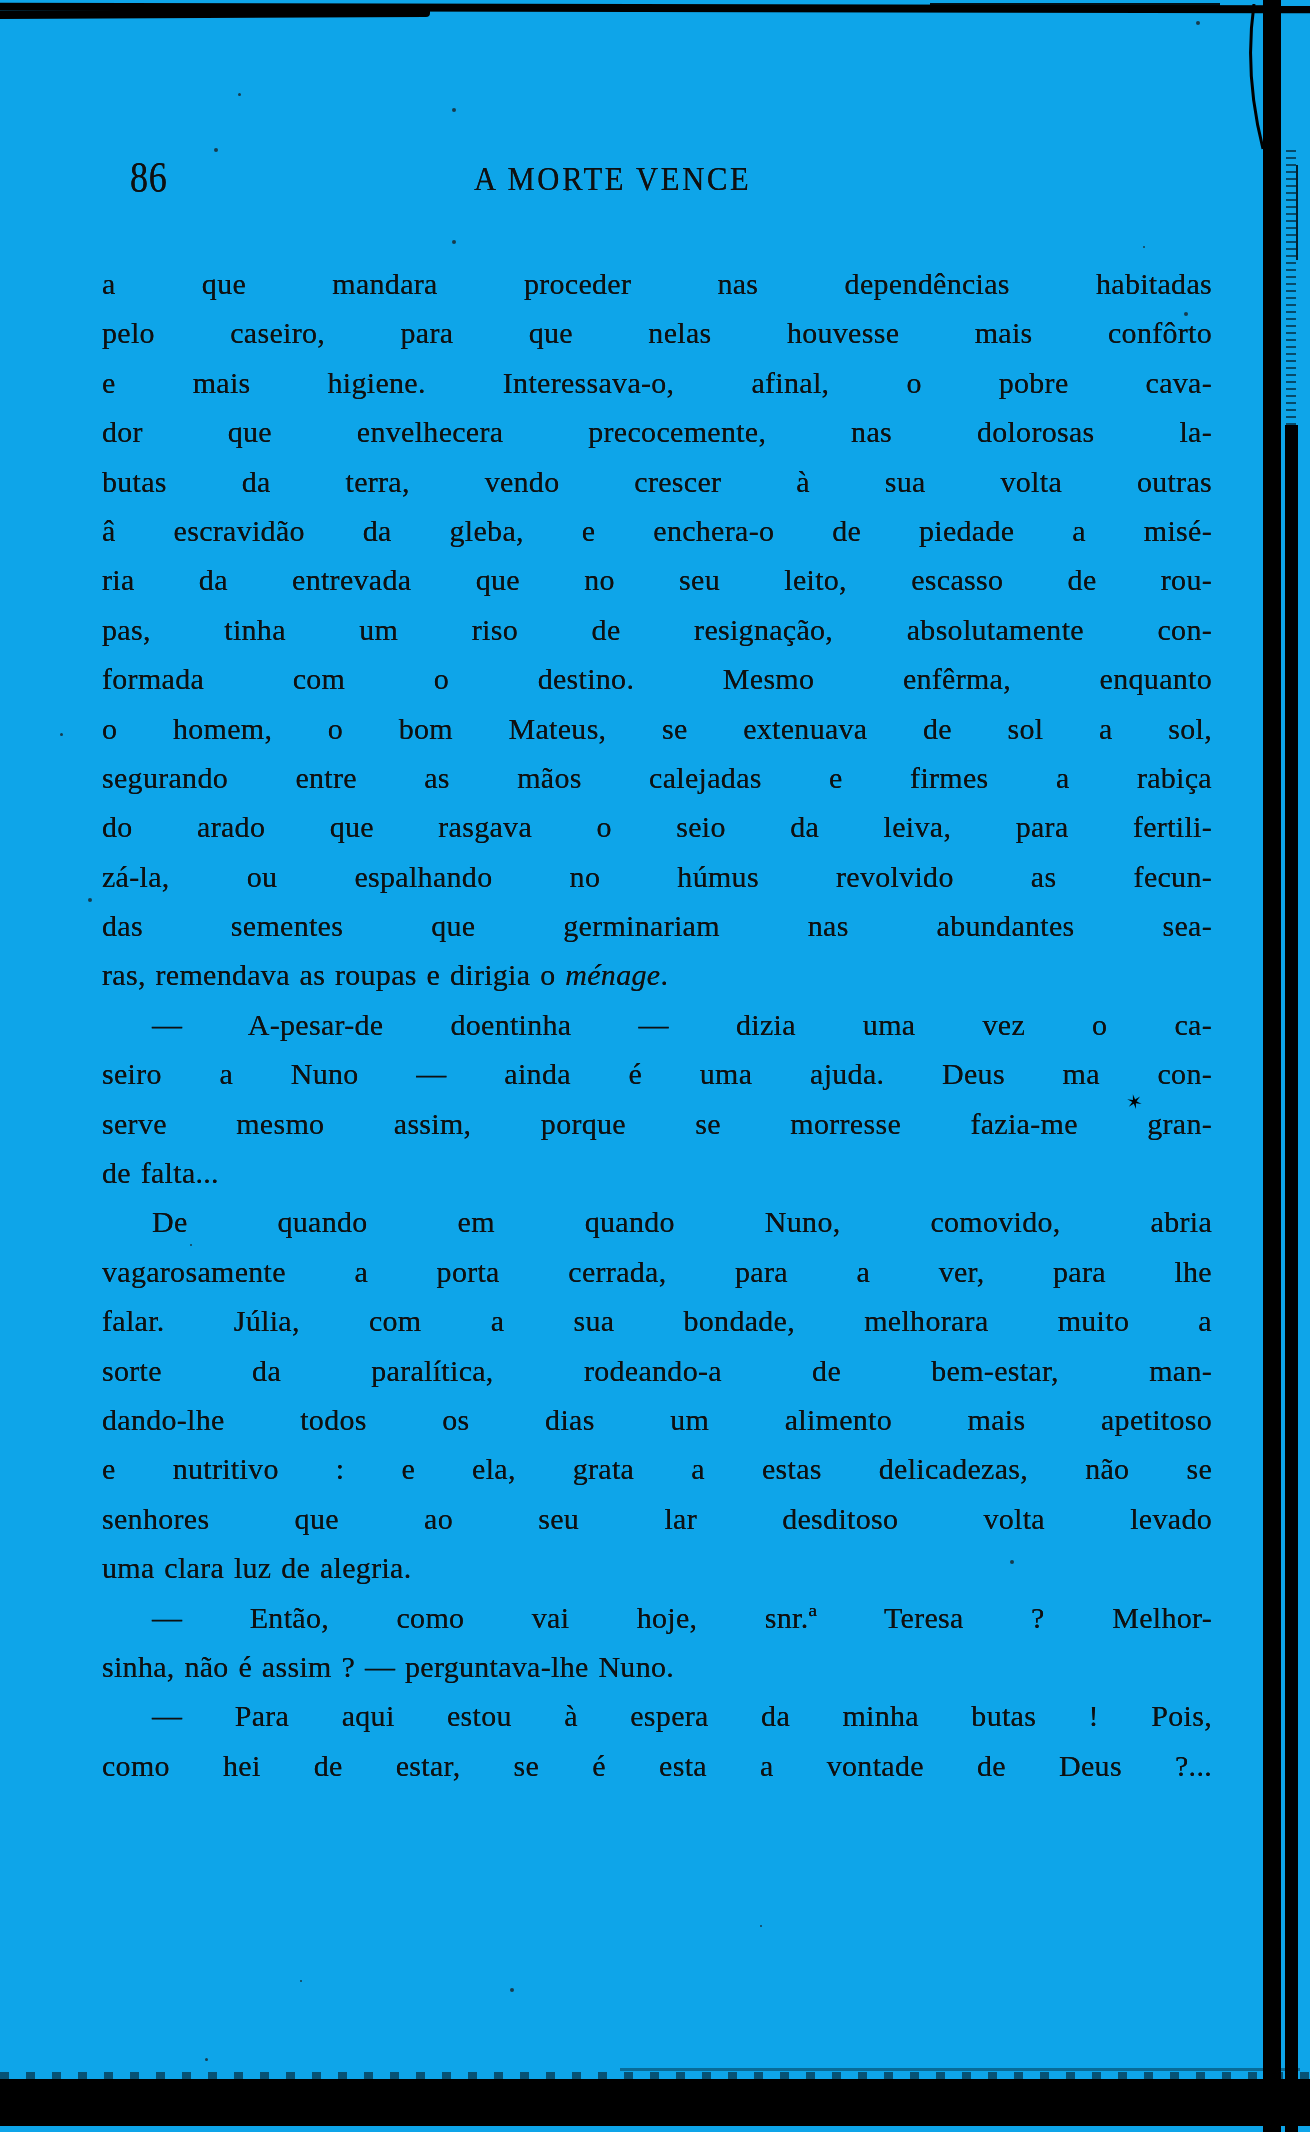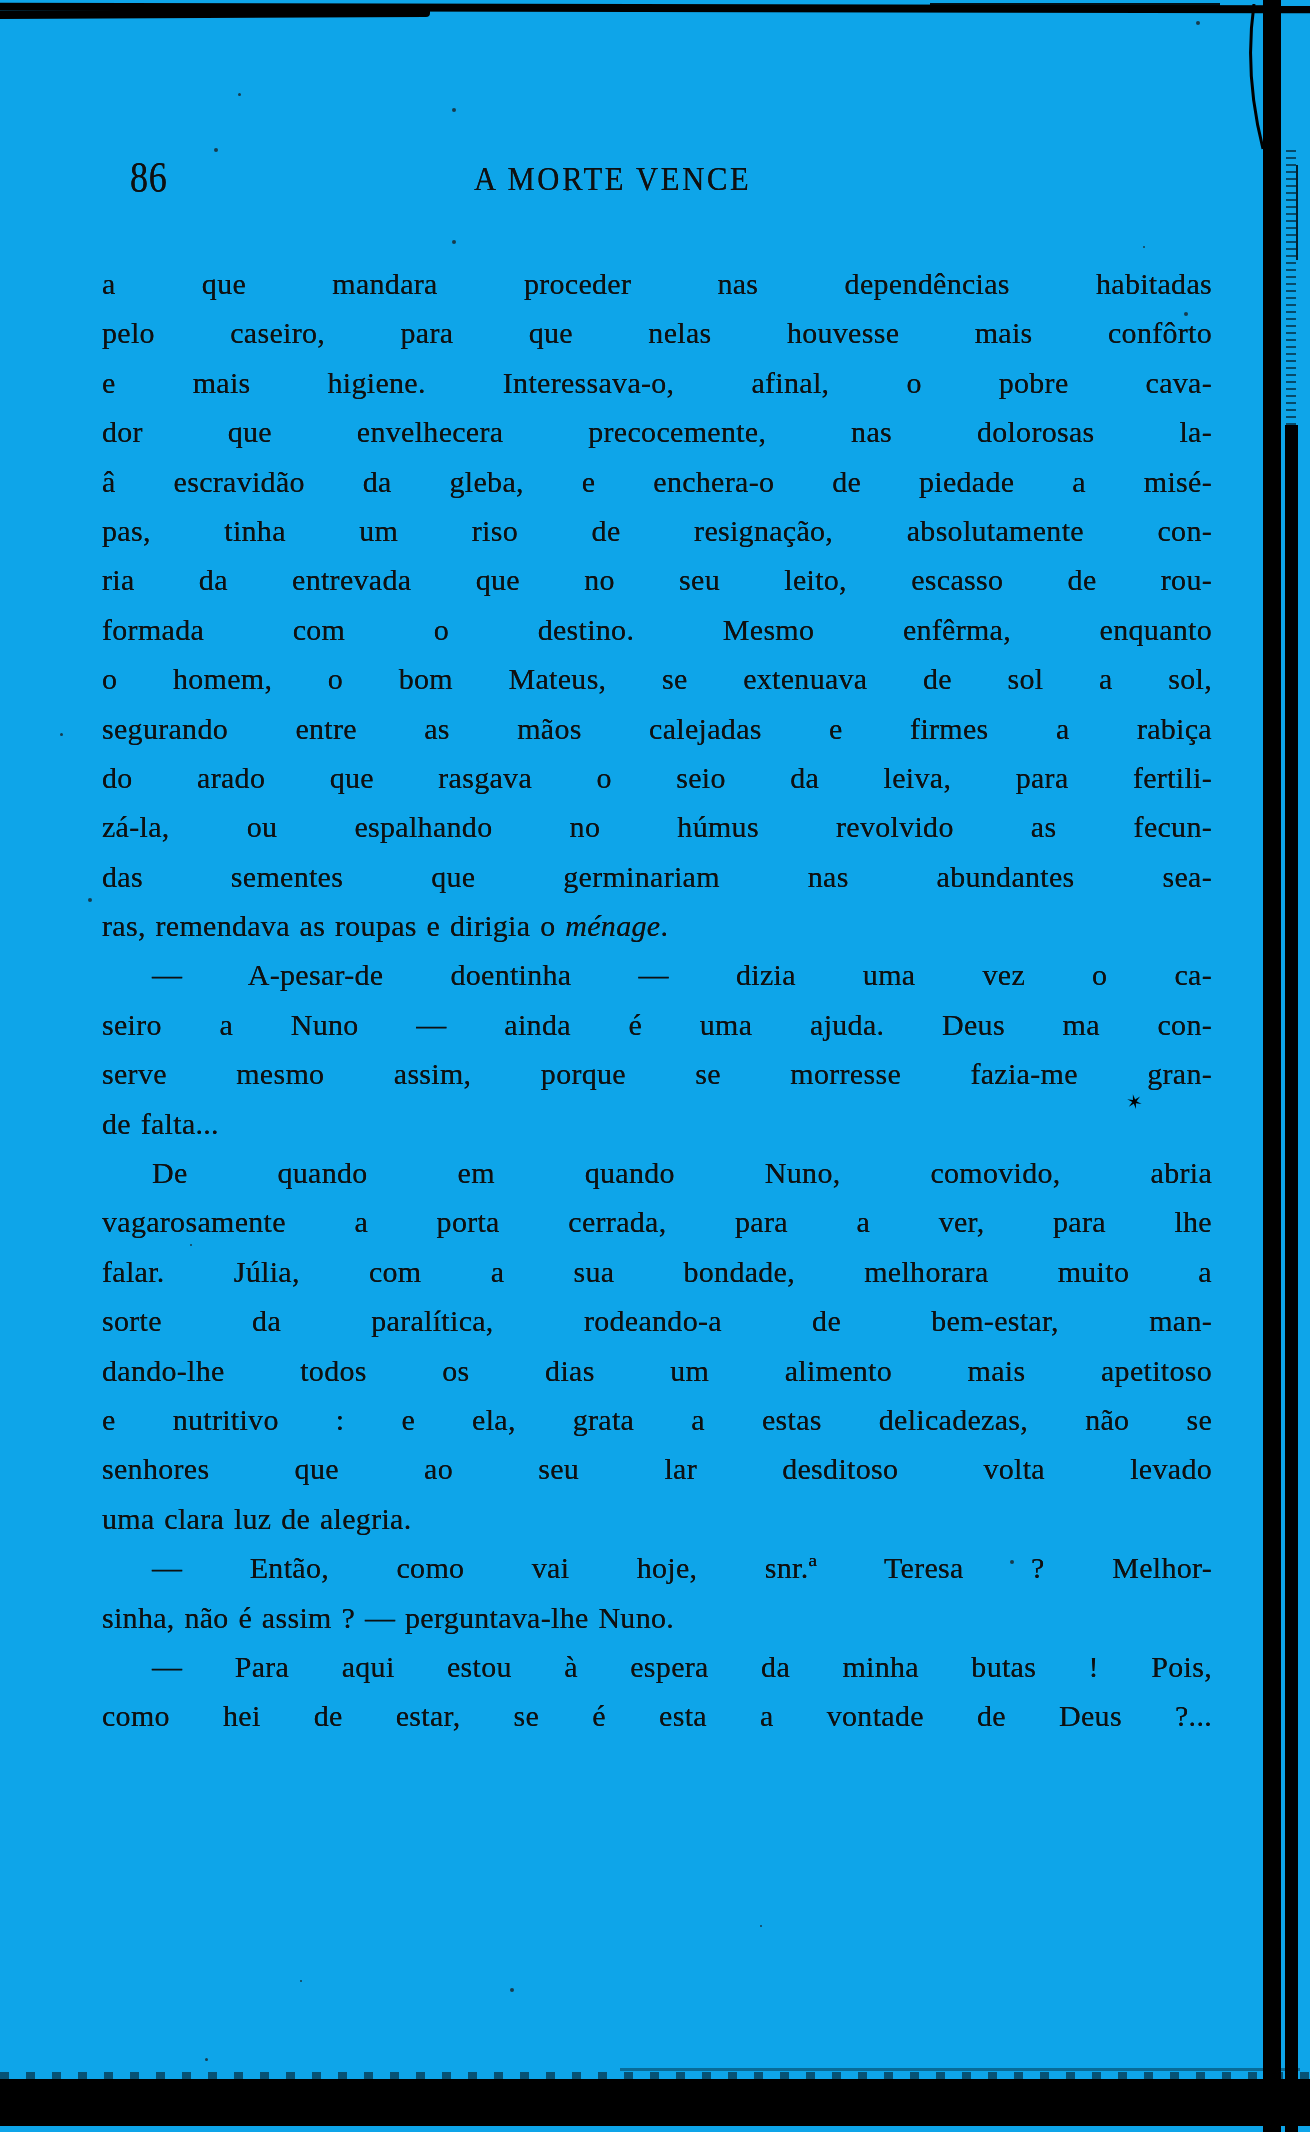--- a/index.html
+++ b/index.html
@@ -79,23 +79,24 @@
 <div class="page">
 
   <div class="page-number">86</div>
   <div class="running-title">A MORTE VENCE</div>
 
   <div class="text-block">
       <div class="line just"><span>a que mandara proceder nas dependências habitadas</span></div>
       <div class="line just"><span>pelo caseiro, para que nelas houvesse mais confôrto</span></div>
       <div class="line just"><span>e mais higiene. Interessava-o, afinal, o pobre cava-</span></div>
       <div class="line just"><span>dor que envelhecera precocemente, nas dolorosas la-</span></div>
+      <div class="line just"><span>butas da terra, vendo crescer à sua volta outras</span></div>
       <div class="line just"><span>â escravidão da gleba, e enchera-o de piedade a misé-</span></div>
+      <div class="line just"><span>ria da entrevada que no seu leito, escasso de rou-</span></div>
       <div class="line just"><span>pas, tinha um riso de resignação, absolutamente con-</span></div>
-      <div class="line just"><span>ria da entrevada que no seu leito, escasso de rou-</span></div>
       <div class="line just"><span>formada com o destino. Mesmo enfêrma, enquanto</span></div>
       <div class="line just"><span>o homem, o bom Mateus, se extenuava de sol a sol,</span></div>
       <div class="line just"><span>segurando entre as mãos calejadas e firmes a rabiça</span></div>
       <div class="line just"><span>do arado que rasgava o seio da leiva, para fertili-</span></div>
       <div class="line just"><span>zá-la, ou espalhando no húmus revolvido as fecun-</span></div>
       <div class="line just"><span>das sementes que germinariam nas abundantes sea-</span></div>
       <div class="line"><span>ras, remendava as roupas e dirigia o </span><i>ménage</i><span>.</span></div>
       <div class="line just indent"><span>— A-pesar-de doentinha — dizia uma vez o ca-</span></div>
       <div class="line just"><span>seiro a Nuno — ainda é uma ajuda. Deus ma con-</span></div>
       <div class="line just"><span>serve mesmo assim, porque se morresse fazia-me gran-</span></div>

